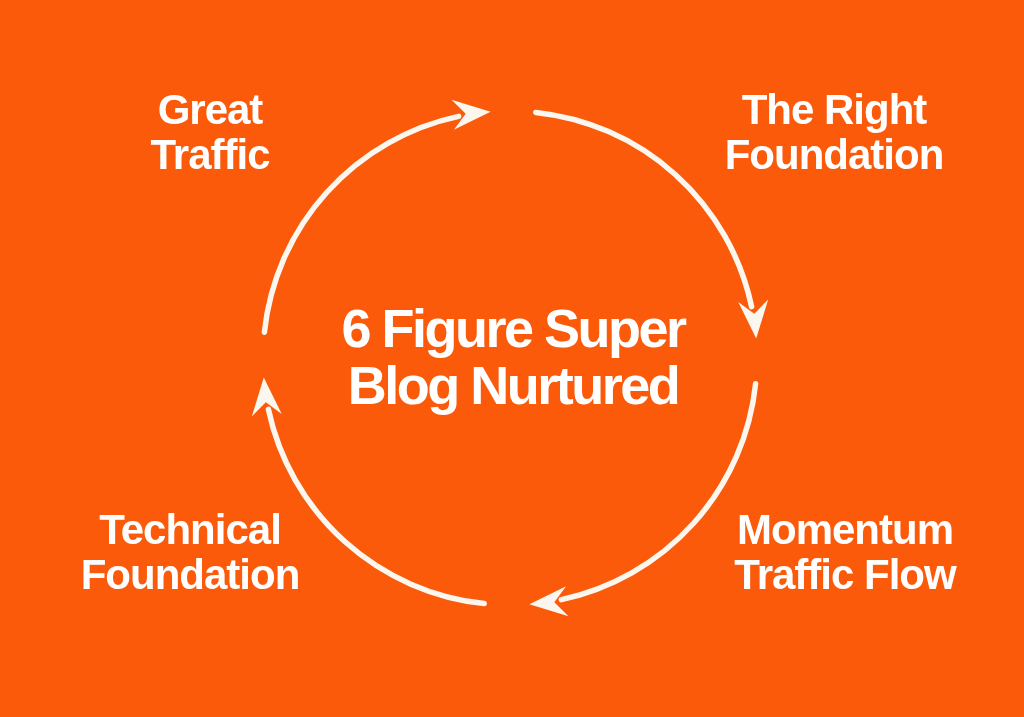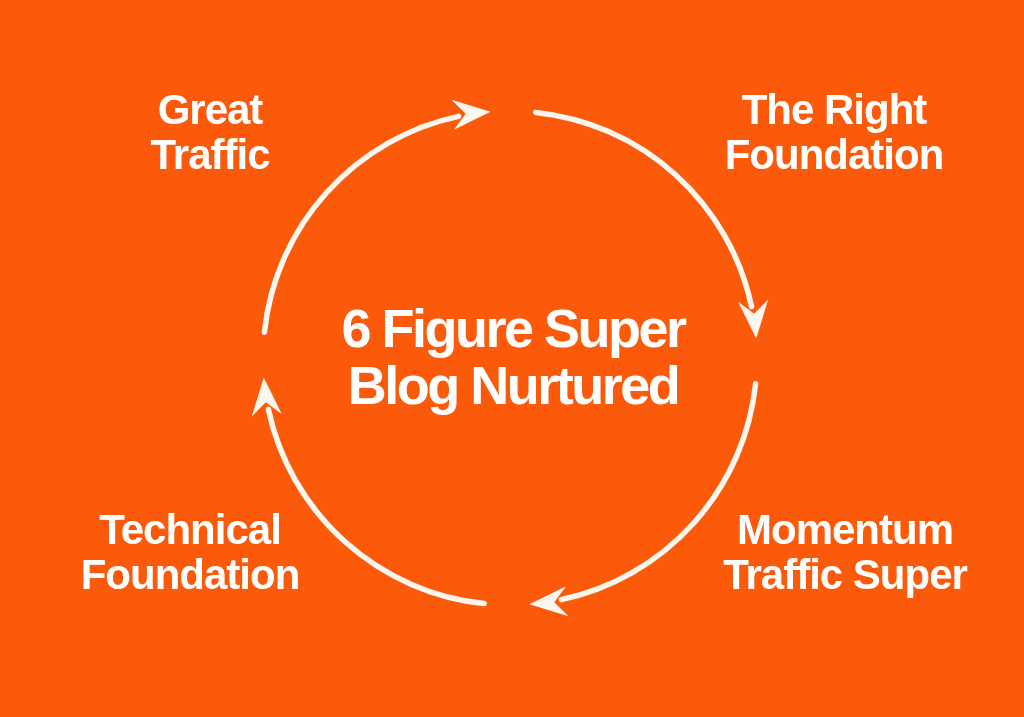--- a/index.html
+++ b/index.html
@@ -74,21 +74,21 @@
     <span>Traffic</span>
   </div>
 
   <div class="node pos-tr" style="color: rgb(255, 255, 255);">
     <span>The Right</span>
     <span>Foundation</span>
   </div>
 
   <div class="node pos-br" style="color: rgb(255, 255, 255);">
     <span>Momentum</span>
-    <span>Traffic Super</span>
+    <span>Traffic Flow</span>
   </div>
 
   <div class="node pos-bl" style="color: rgb(255, 255, 255);">
     <span>Technical</span>
     <span>Foundation</span>
   </div>
 
   <div class="center-title" style="color: rgb(255, 255, 255);">
     <span>6 Figure Super</span>
     <span>Blog Nurtured</span>

